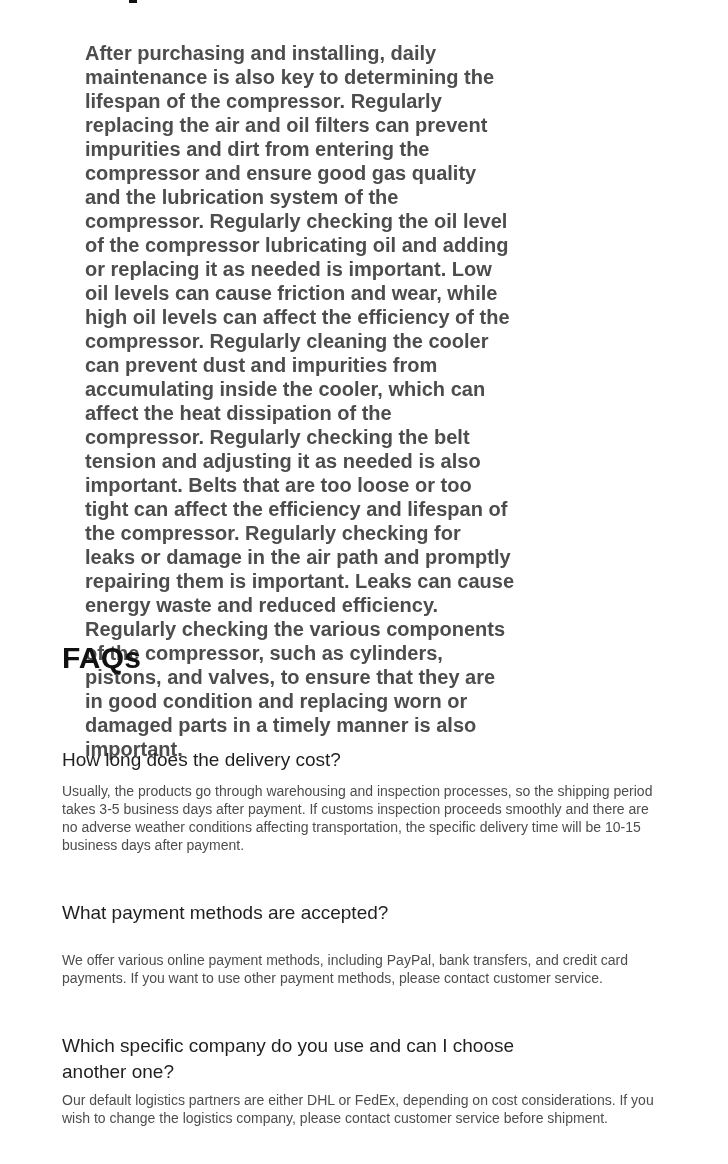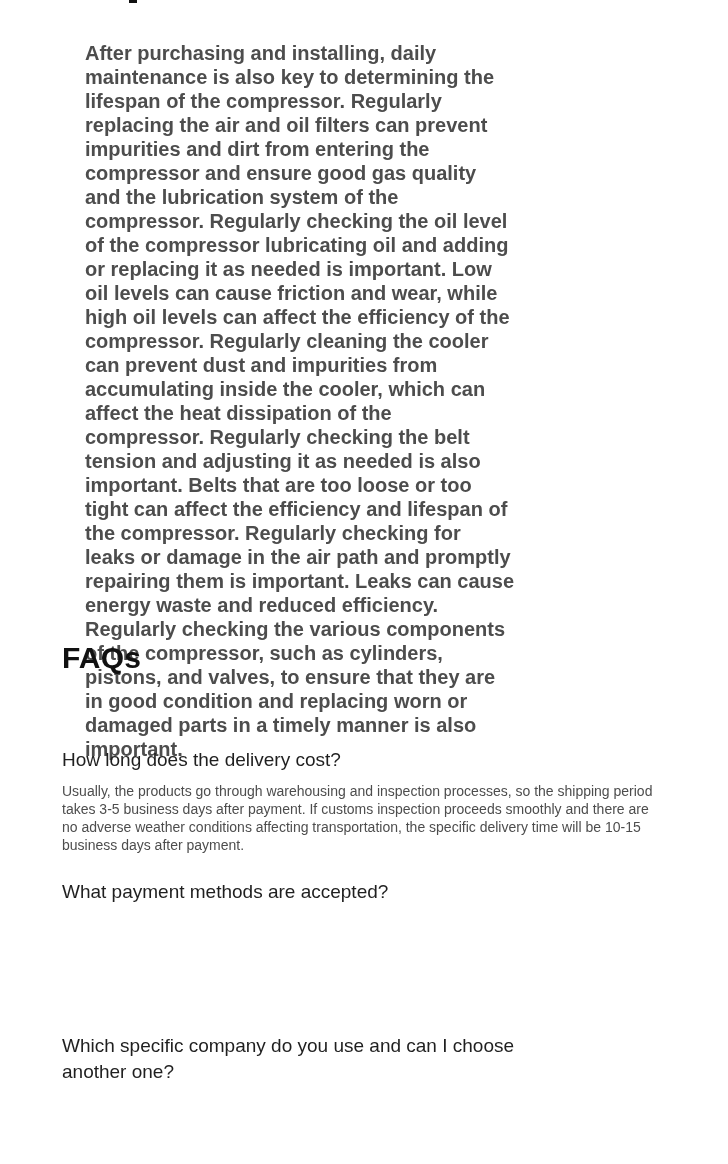--- a/index.html
+++ b/index.html
@@ -60,36 +60,38 @@
     position: absolute;
     left: 62px;
     width: 600px;
     font-size: 14px;
     line-height: 18px;
     color: #4d4d4d;
     font-weight: 400;
   }
   .q1 { top: 747px; }
   .a1 { top: 782px; }
-  .q2 { top: 879px; }
+  .q2 { top: 900px; }
   .a2 { top: 951px; }
   .q3 { top: 1033px; width: 520px; }
   .a3 { top: 1091px; }
 </style>
 </head>
 <body>
 
 <div class="page">
 
   <div class="heading-fragment"></div>
 
   <p class="maintenance-paragraph">After purchasing and installing, daily maintenance is also key to determining the lifespan of the compressor. Regularly replacing the air and oil filters can prevent impurities and dirt from entering the compressor and ensure good gas quality and the lubrication system of the compressor. Regularly checking the oil level of the compressor lubricating oil and adding or replacing it as needed is important. Low oil levels can cause friction and wear, while high oil levels can affect the efficiency of the compressor. Regularly cleaning the cooler can prevent dust and impurities from accumulating inside the cooler, which can affect the heat dissipation of the compressor. Regularly checking the belt tension and adjusting it as needed is also important. Belts that are too loose or too tight can affect the efficiency and lifespan of the compressor. Regularly checking for leaks or damage in the air path and promptly repairing them is important. Leaks can cause energy waste and reduced efficiency. Regularly checking the various components of the compressor, such as cylinders, pistons, and valves, to ensure that they are in good condition and replacing worn or damaged parts in a timely manner is also important.</p>
 
   <h2 class="faq-title">FAQs</h2>
 
   <h3 class="faq-question q1">How long does the delivery cost?</h3>
   <p class="faq-answer a1">Usually, the products go through warehousing and inspection processes, so the shipping period takes 3-5 business days after payment. If customs inspection proceeds smoothly and there are no adverse weather conditions affecting transportation, the specific delivery time will be 10-15 business days after payment.</p>
 
   <h3 class="faq-question q2">What payment methods are accepted?</h3>
+  <p class="faq-answer a2">We offer various online payment methods, including PayPal, bank transfers, and credit card payments. If you want to use other payment methods, please contact customer service.</p>
 
   <h3 class="faq-question q3">Which specific company do you use and can I choose another one?</h3>
+  <p class="faq-answer a3">Our default logistics partners are either DHL or FedEx, depending on cost considerations. If you wish to change the logistics company, please contact customer service before shipment.</p>
 
 </div>
 
 </body></html>

